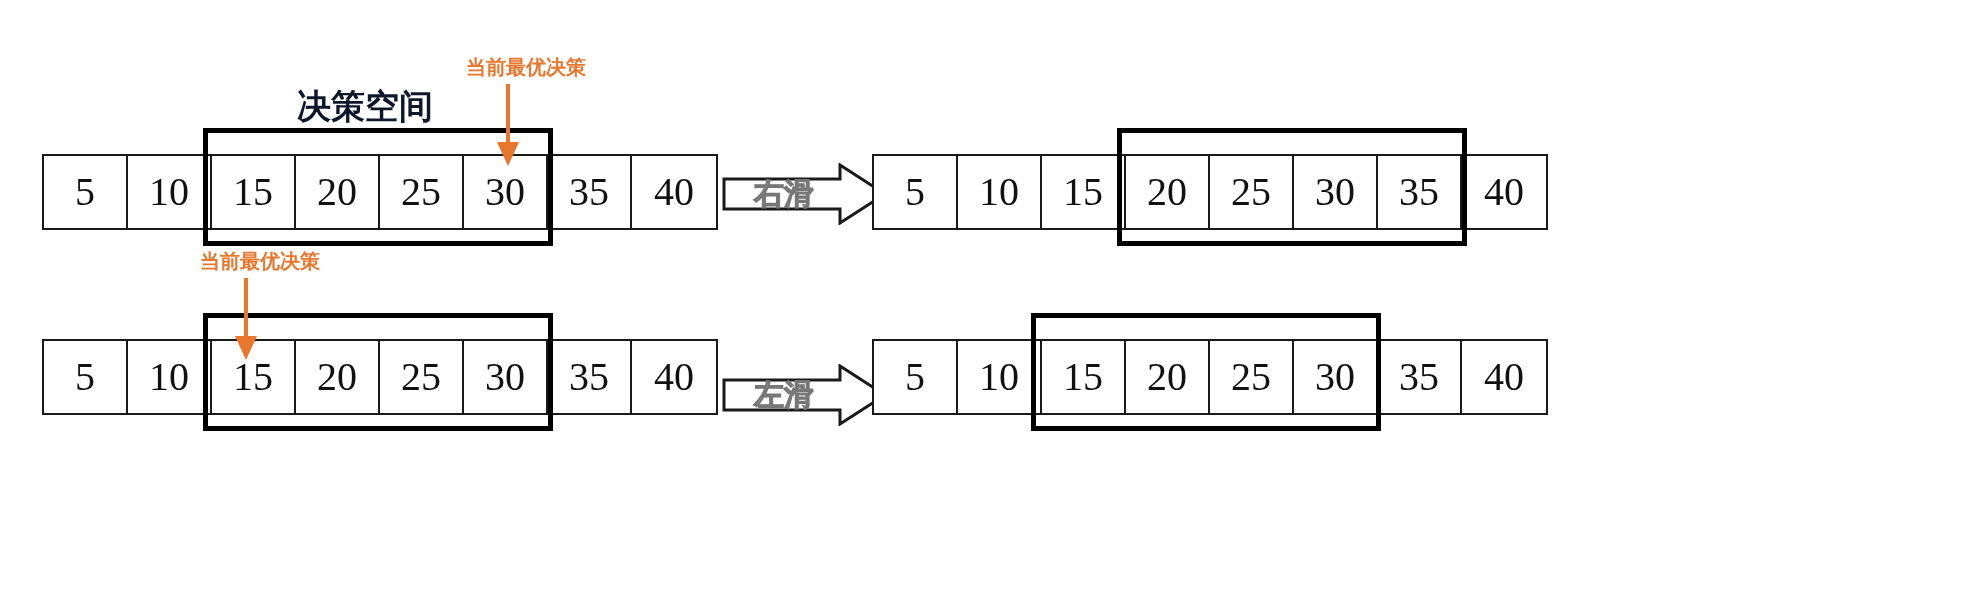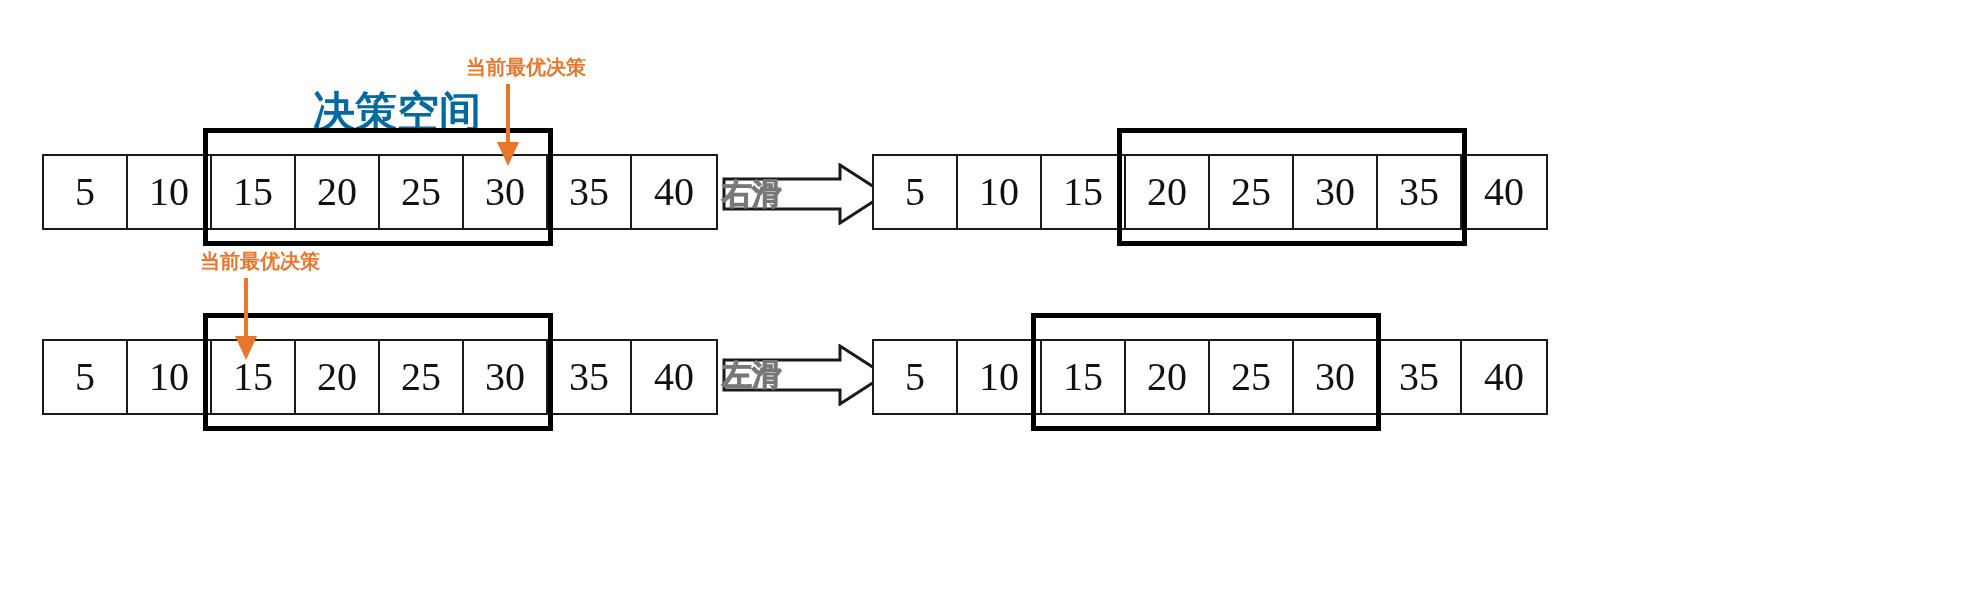--- a/index.html
+++ b/index.html
@@ -46,26 +46,25 @@
     position: absolute;
     border: 5px solid #000000;
     box-sizing: border-box;
     background: transparent;
     pointer-events: none;
   }
 
   
   .label-cn {
     position: absolute;
-    font-size: 42px;
+    font-size: 34px;
     font-weight: bold;
-    color: #0369a1;
+    color: #0f172a;
     white-space: nowrap;
     font-family: "DejaVu Sans", "Liberation Sans", sans-serif;
-    margin-left: 16px;
   }
   .label-orange {
     position: absolute;
     font-size: 20px;
     font-weight: bold;
     color: #E8762C;
     white-space: nowrap;
     font-family: Liberation Sans, sans-serif;
   }
 
@@ -73,20 +72,21 @@
   .pointer { position: absolute; }
 
   
   .block-arrow { position: absolute; }
   .block-arrow .arrow-text {
     position: absolute;
     left: 0;
     top: 50%;
     transform: translateY(-50%);
     width: 124px;
+    text-align: center;
     font-size: 30px;
     font-weight: bold;
     color: #9a9a9a;
     -webkit-text-stroke: 1px #777;
     font-family: "DejaVu Sans", "Liberation Sans", sans-serif;
     pointer-events: none;
   }
 </style>
 </head>
 <body>
@@ -148,21 +148,21 @@
     <div class="cell">40</div>
   </div>
 
   <div class="window" style="left:203px; top:313px; width:350px; height:118px;"></div>
 
   <svg class="pointer" style="left:230px; top:278px;" width="32" height="84" viewBox="0 0 32 84">
     <line x1="16" y1="0" x2="16" y2="66" stroke="#E8762C" stroke-width="4"></line>
     <polygon points="16,82 5,58 27,58" fill="#E8762C"></polygon>
   </svg>
 
-  <div class="block-arrow" style="left:722px; top:344px; width:165px; height:62px;">
+  <div class="block-arrow" style="left:722px; top:364px; width:165px; height:62px;">
     <svg width="165" height="62" viewBox="0 0 165 62">
       <polygon points="2,16 118,16 118,2 163,31 118,60 118,46 2,46" fill="#ffffff" stroke="#1a1a1a" stroke-width="3" stroke-linejoin="miter"></polygon>
     </svg>
     <div class="arrow-text">左滑</div>
   </div>
 
   <div class="array" style="left:872px; top:339px;">
     <div class="cell">5</div>
     <div class="cell">10</div>
     <div class="cell">15</div>

